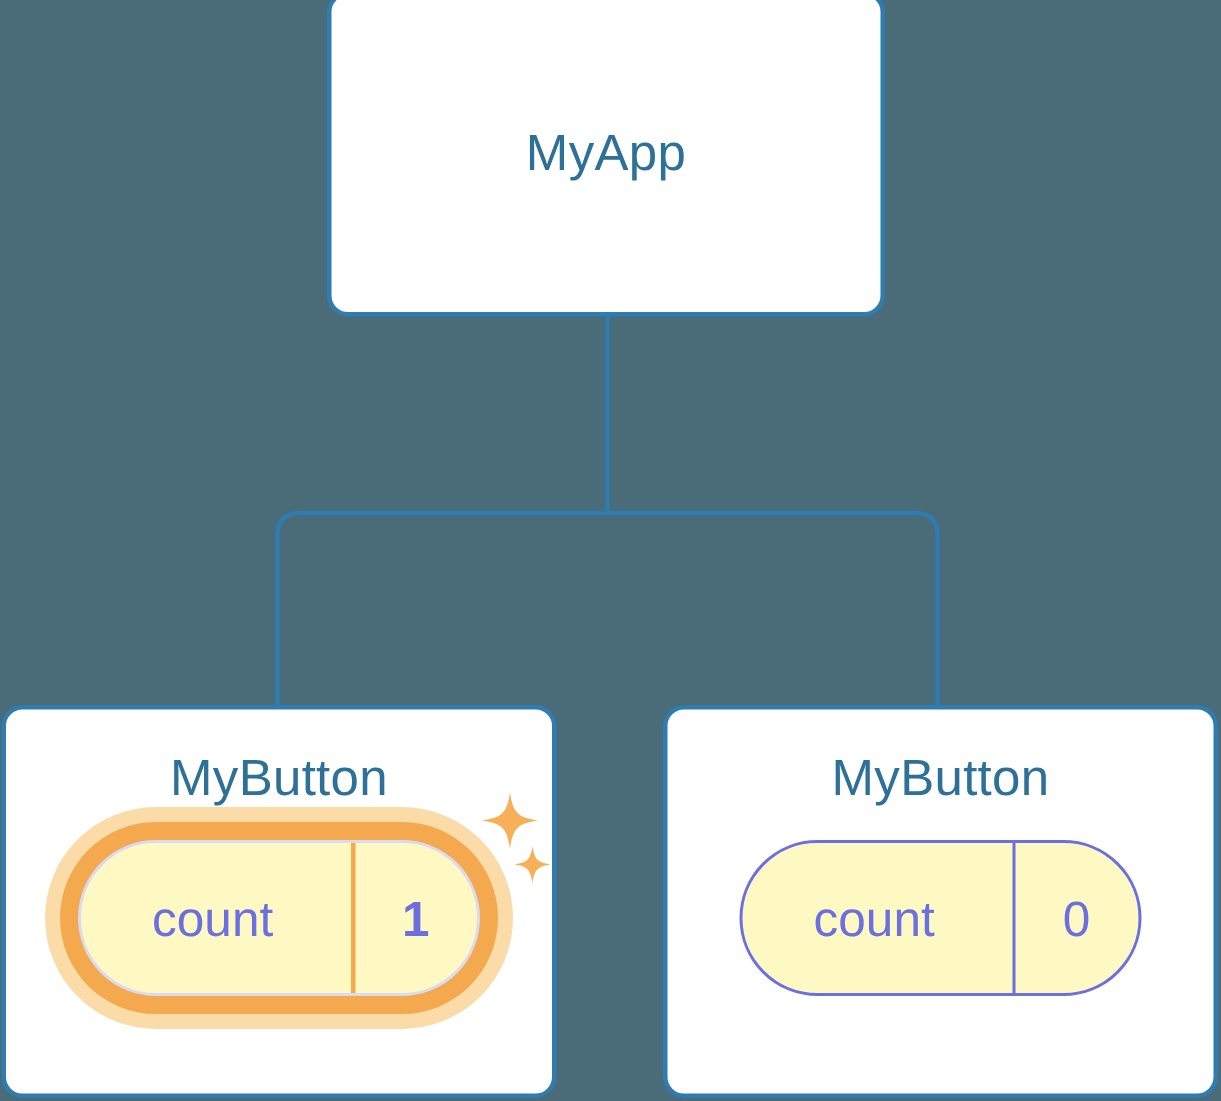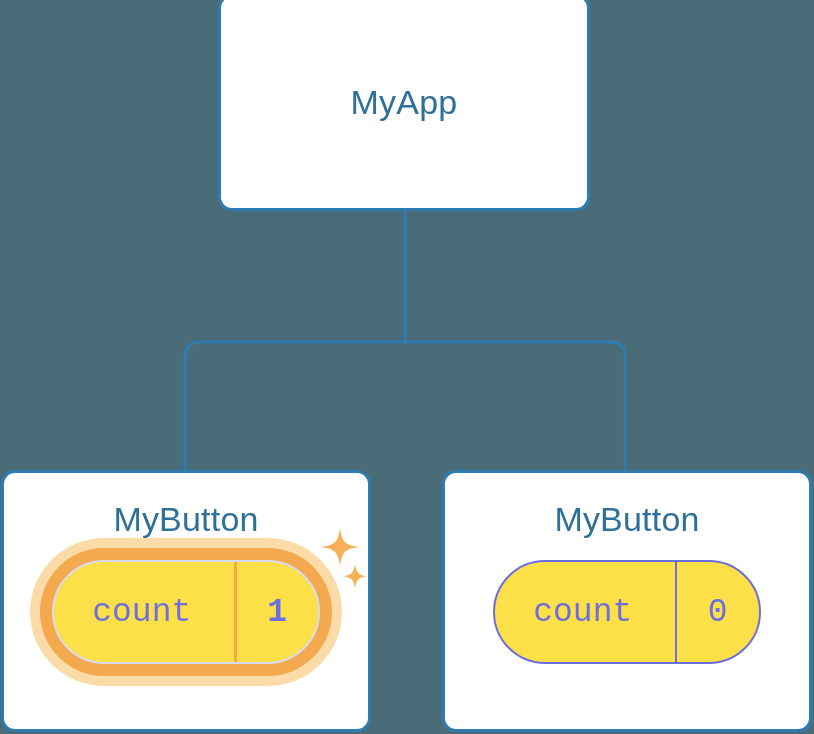--- a/index.html
+++ b/index.html
@@ -65,25 +65,24 @@
     display: flex;
     align-items: center;
     justify-content: center;
     margin-top: 22px;
   }
   .pill {
     position: relative;
     display: flex;
     align-items: stretch;
     box-sizing: border-box;
-    background: #fde047;
+    background: #fef9c3;
     border-radius: 999px;
     height: 104px;
     width: 268px;
-    font-family: Liberation Mono, monospace;
   }
   .pill-plain {
     border: 2px solid #6c6fe0;
   }
   .pill-key, .pill-val {
     display: flex;
     align-items: center;
     justify-content: center;
     font-size: 33px;
     color: #6c6fe0;

